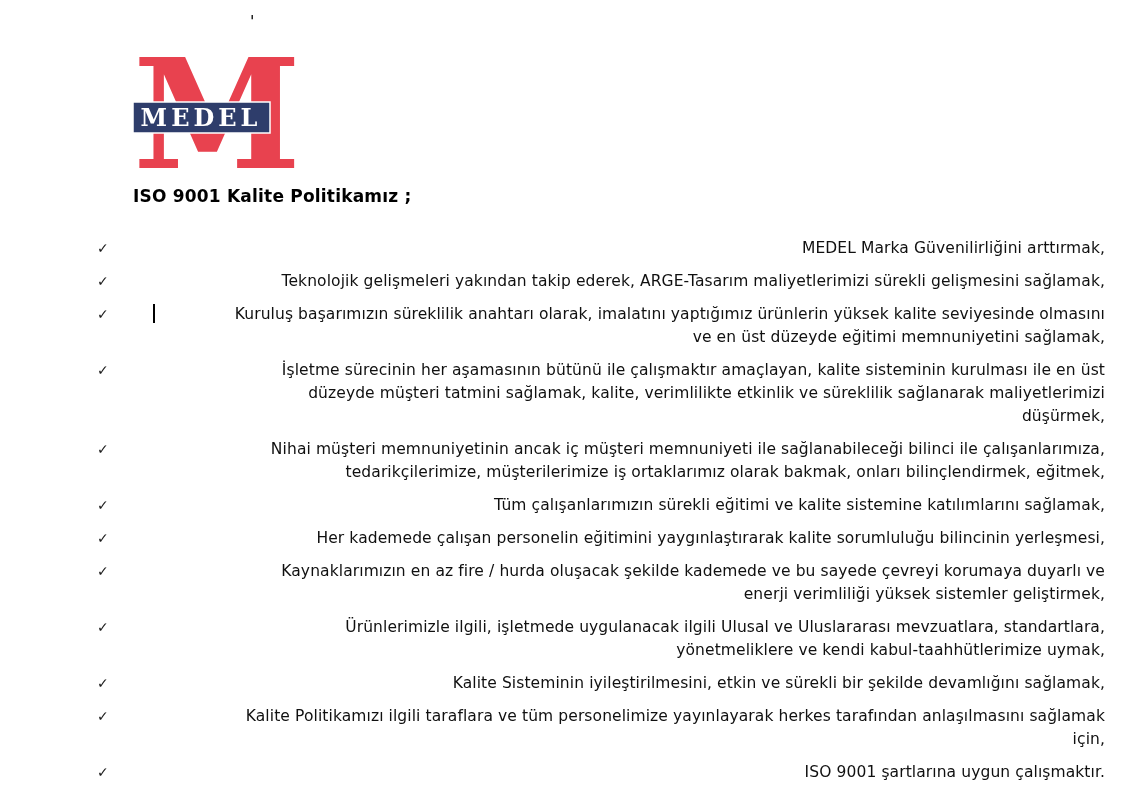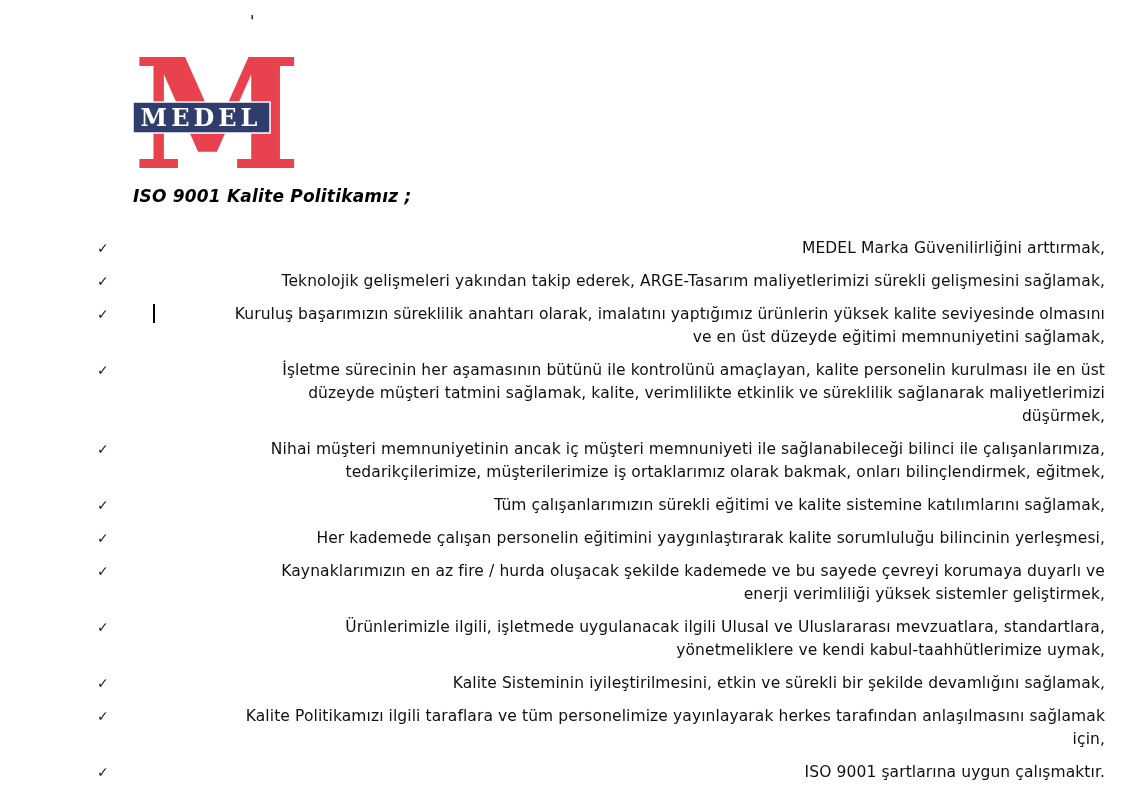--- a/index.html
+++ b/index.html
@@ -18,21 +18,20 @@
     font-size: 16px; color: #000; line-height: 16px;
     font-family: "DejaVu Sans", sans-serif;
   }
 
   .logo-svg { position: absolute; left: 131px; top: 25px; }
 
   .doc-title {
     position: absolute; left: 133px; top: 186px;
     font-size: 17px; font-weight: bold; color: #000000;
     letter-spacing: 0.2px;
-    font-style: italic;
   }
 
   .policy-list {
     position: absolute; left: 95px; top: 237px; width: 1010px;
   }
   .policy-item {
     display: grid;
     grid-template-columns: 38px 1fr;
     margin-bottom: 10px;
   }
@@ -76,21 +75,21 @@
     <span class="check">✓</span>
     <span class="item-text">Teknolojik gelişmeleri yakından takip ederek, ARGE-Tasarım maliyetlerimizi sürekli gelişmesini sağlamak,</span>
   </div>
       <div class="policy-item">
     <span class="check">✓</span>
     <span class="item-text">Kuruluş başarımızın süreklilik anahtarı olarak, imalatını yaptığımız ürünlerin yüksek kalite seviyesinde olmasını
 ve en üst düzeyde eğitimi memnuniyetini sağlamak,</span>
   </div>
       <div class="policy-item">
     <span class="check">✓</span>
-    <span class="item-text">İşletme sürecinin her aşamasının bütünü ile kontrolünü amaçlayan, kalite personelin kurulması ile en üst
+    <span class="item-text">İşletme sürecinin her aşamasının bütünü ile çalışmaktır amaçlayan, kalite sisteminin kurulması ile en üst
 düzeyde müşteri tatmini sağlamak, kalite, verimlilikte etkinlik ve süreklilik sağlanarak maliyetlerimizi
 düşürmek,</span>
   </div>
       <div class="policy-item">
     <span class="check">✓</span>
     <span class="item-text">Nihai müşteri memnuniyetinin ancak iç müşteri memnuniyeti ile sağlanabileceği bilinci ile çalışanlarımıza,
 tedarikçilerimize, müşterilerimize iş ortaklarımız olarak bakmak, onları bilinçlendirmek, eğitmek,</span>
   </div>
       <div class="policy-item">
     <span class="check">✓</span>

